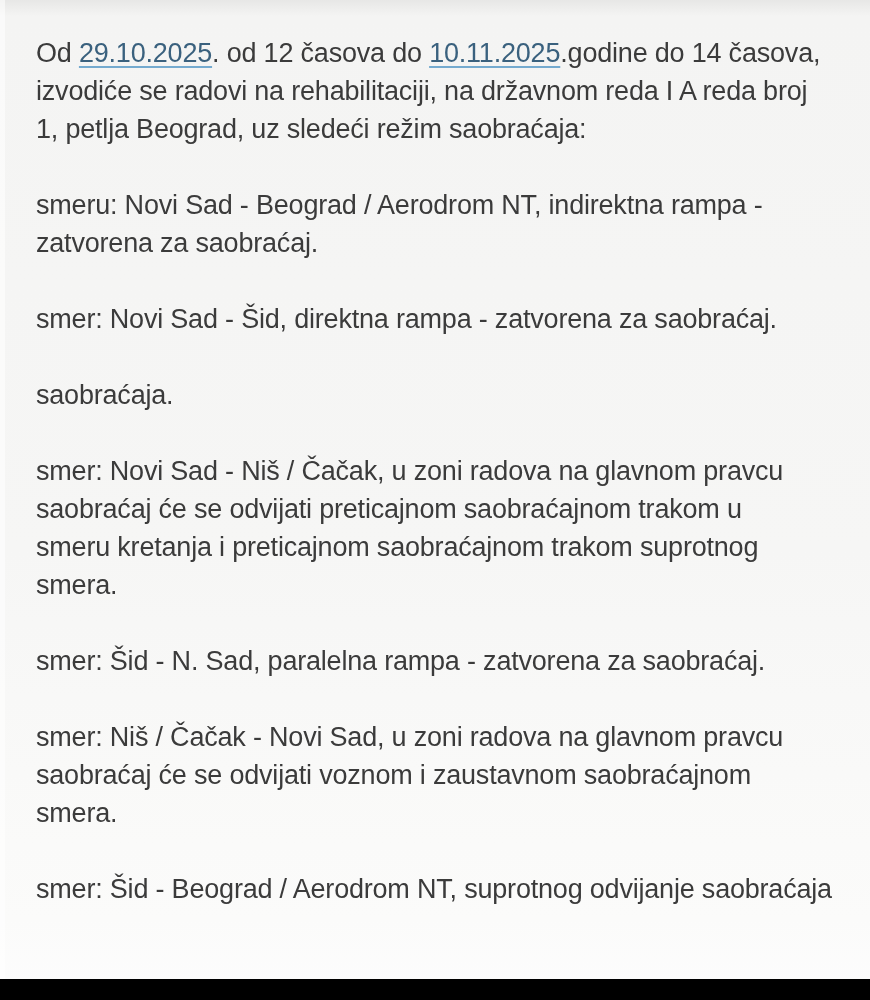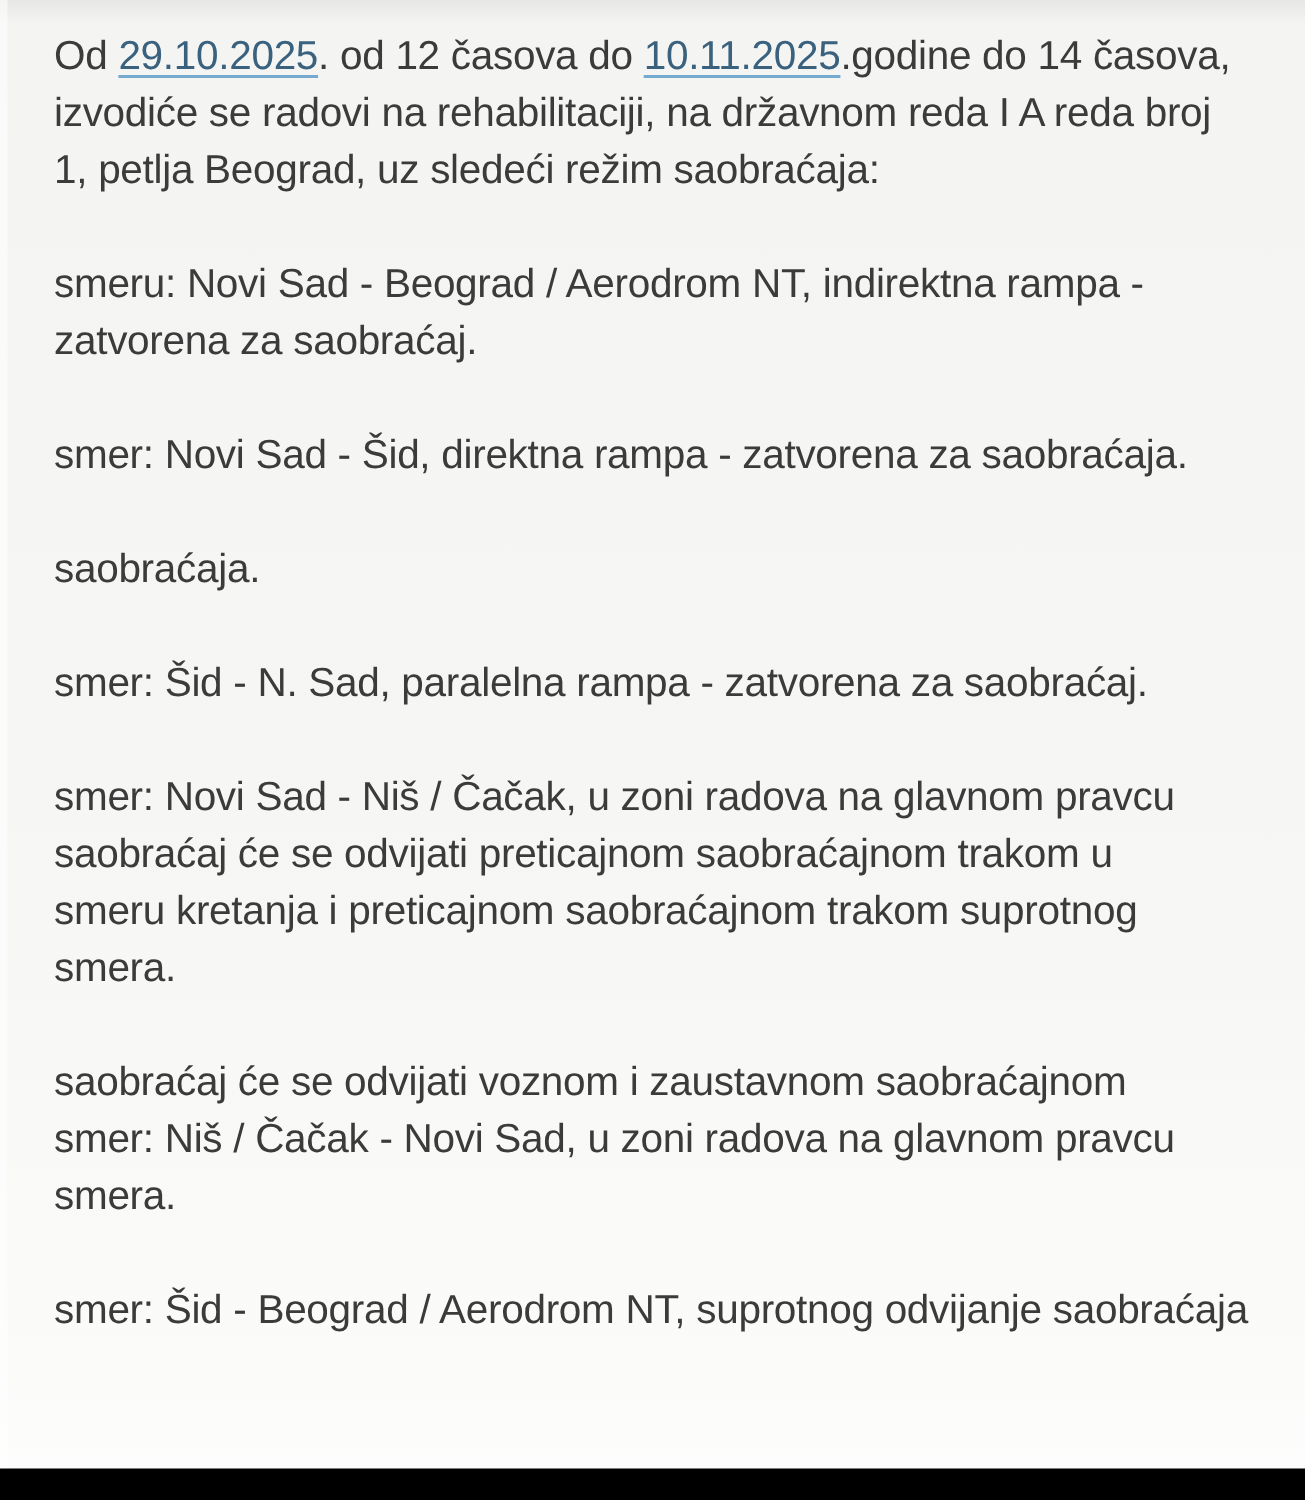--- a/index.html
+++ b/index.html
@@ -29,21 +29,21 @@
   }
   .content {
     position: relative;
     padding: 18px 6px 0 36px;
     color: #3b3b3b;
     font-size: 27px;
     letter-spacing: -0.2px;
     line-height: 38px;
   }
   .para {
-    margin: 0 0 38px 0;
+    margin: 16px 0 38px 0;
   }
   .line {
     display: block;
     white-space: nowrap;
   }
   a.date-link {
     color: #3a617e;
     text-decoration: underline;
     text-decoration-color: #74aacf;
     text-decoration-thickness: 2px;
@@ -70,37 +70,37 @@
       <span class="line">izvodiće se radovi na rehabilitaciji, na državnom reda I A reda broj</span>
       <span class="line">1, petlja Beograd, uz sledeći režim saobraćaja:</span>
     </div>
 
     <div id="paragraphs">
         <div class="para">
           <span class="line">smeru: Novi Sad - Beograd / Aerodrom NT, indirektna rampa -</span>
           <span class="line">zatvorena za saobraćaj.</span>
         </div>
         <div class="para">
-          <span class="line">smer: Novi Sad - Šid, direktna rampa - zatvorena za saobraćaja.</span>
+          <span class="line">smer: Novi Sad - Šid, direktna rampa - zatvorena za saobraćaj.</span>
         </div>
         <div class="para">
           <span class="line">saobraćaja.</span>
-        </div>
-        <div class="para">
-          <span class="line">smer: Šid - N. Sad, paralelna rampa - zatvorena za saobraćaj.</span>
         </div>
         <div class="para">
           <span class="line">smer: Novi Sad - Niš / Čačak, u zoni radova na glavnom pravcu</span>
           <span class="line">saobraćaj će se odvijati preticajnom saobraćajnom trakom u</span>
           <span class="line">smeru kretanja i preticajnom saobraćajnom trakom suprotnog</span>
           <span class="line">smera.</span>
         </div>
         <div class="para">
+          <span class="line">smer: Šid - N. Sad, paralelna rampa - zatvorena za saobraćaj.</span>
+        </div>
+        <div class="para">
+          <span class="line">smer: Niš / Čačak - Novi Sad, u zoni radova na glavnom pravcu</span>
           <span class="line">saobraćaj će se odvijati voznom i zaustavnom saobraćajnom</span>
-          <span class="line">smer: Niš / Čačak - Novi Sad, u zoni radova na glavnom pravcu</span>
           <span class="line">smera.</span>
         </div>
         <div class="para">
           <span class="line">smer: Šid - Beograd / Aerodrom NT, suprotnog odvijanje saobraćaja</span>
         </div>
       </div>
 
   </div>
   <div class="bottom-bar"></div>
 </div>

